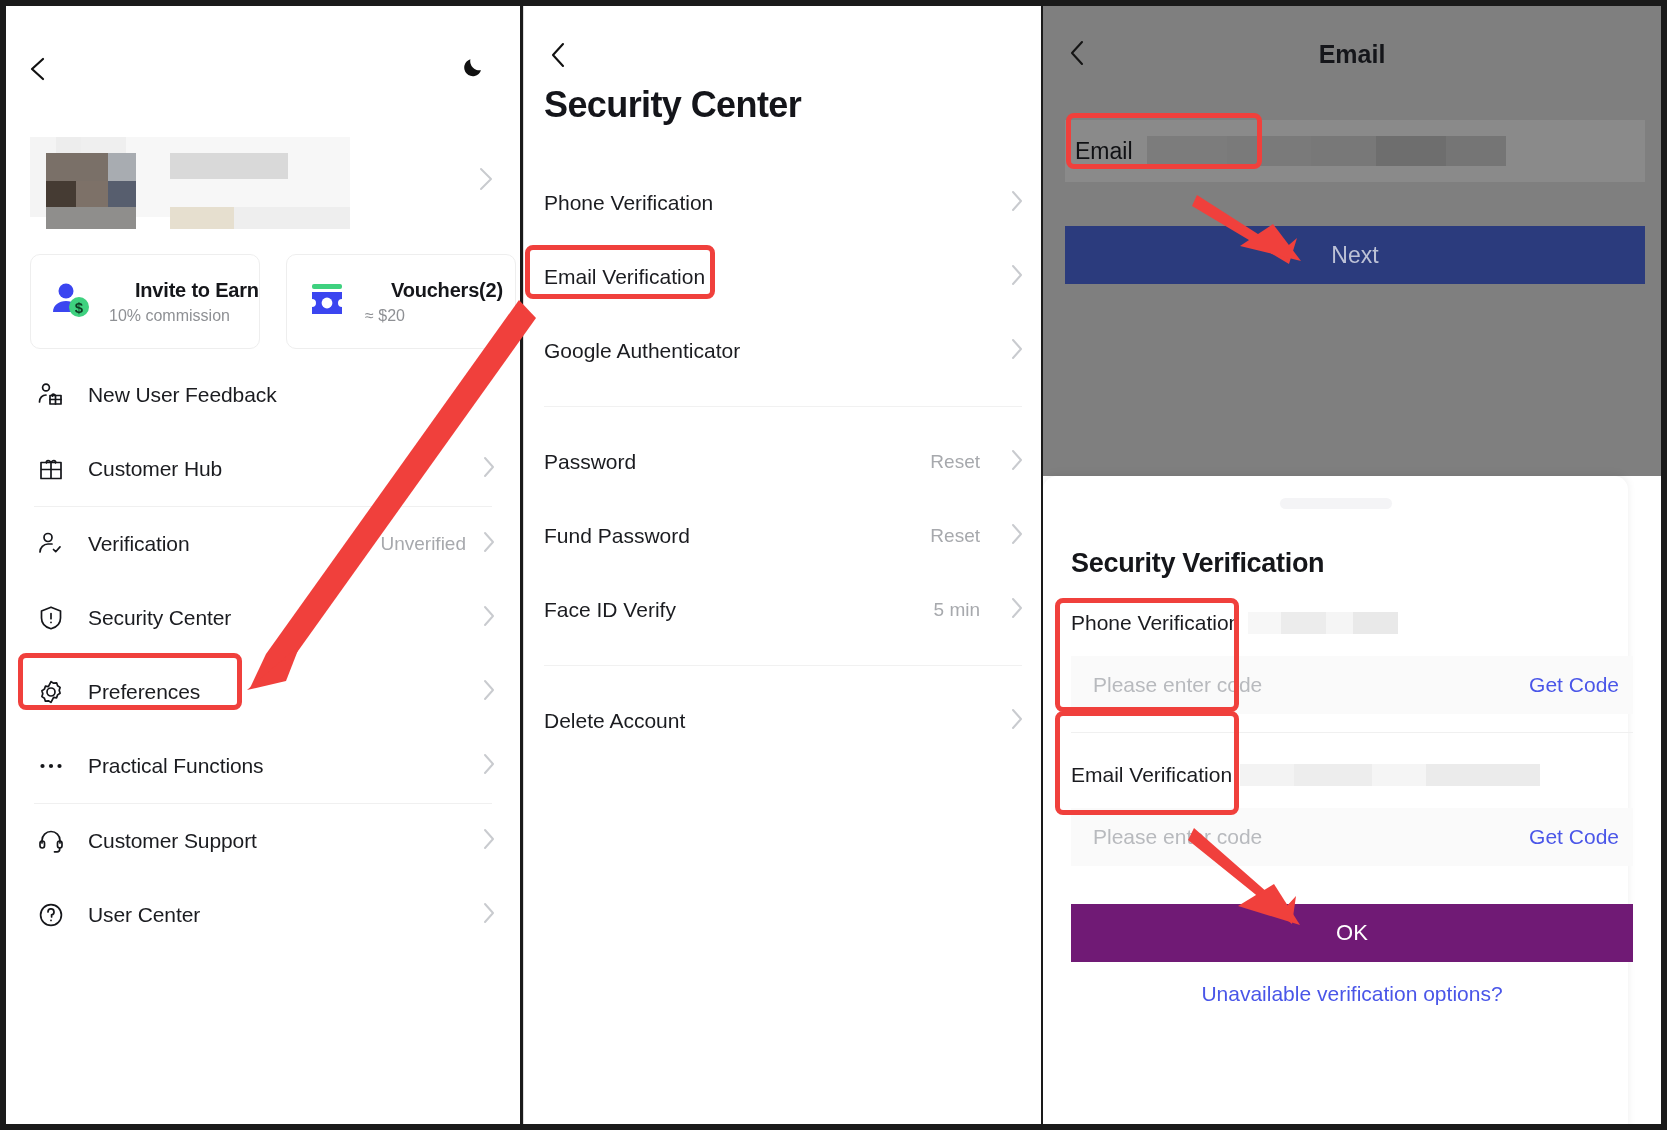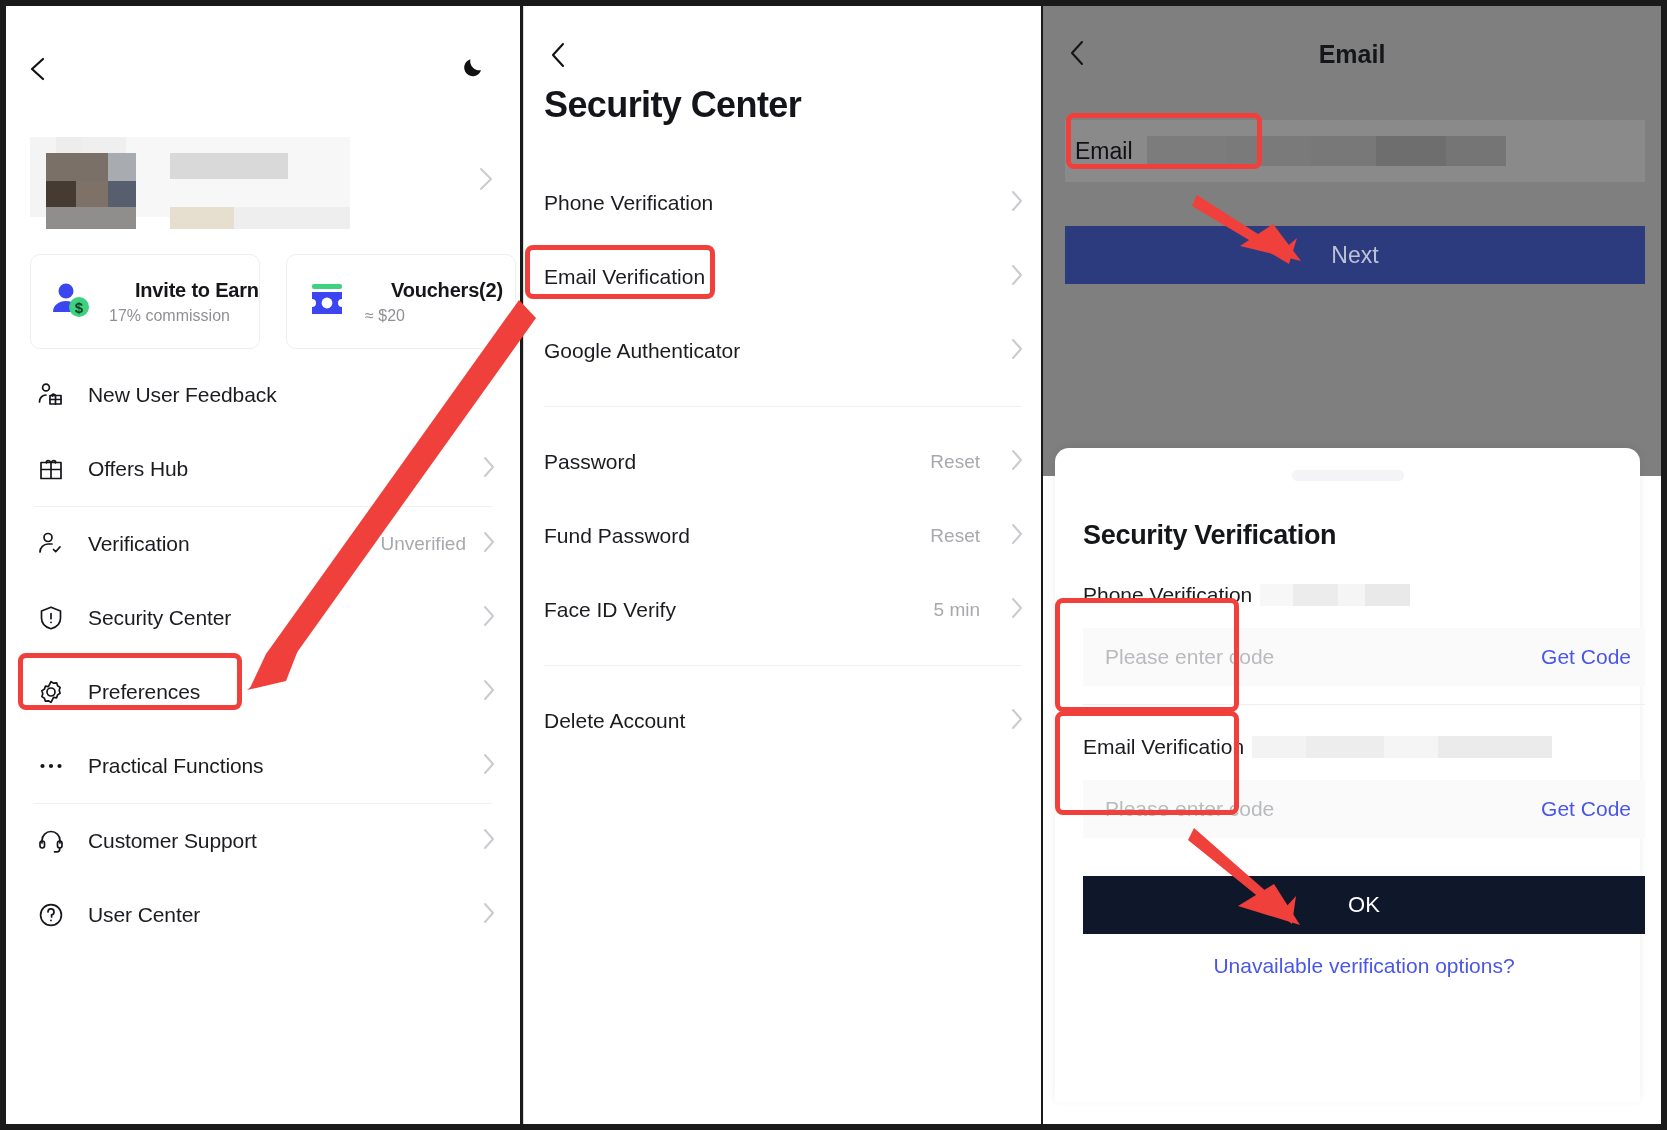--- a/index.html
+++ b/index.html
@@ -76,44 +76,43 @@
   .r-blur { height:30px; margin-left:14px; flex:1;
      background: linear-gradient(90deg,#7c7c7c 0 16%, #7a7a7a 16% 33%, #787878 33% 46%,
        #6e6e6e 46% 60%, #757575 60% 72%, #8a8a8a 72% 100%); }
   .r-next {
     position:absolute; left:22px; top:220px; width:580px; height:58px;
     background:#2b3b7d; color:#bdc2d6; font-size:23px;
     display:flex; align-items:center; justify-content:center;
   }
 
   .sheet {
-    position:absolute; left:0; top:442px; width:585px; height:654px;
+    position:absolute; left:0; top:470px; width:585px; height:654px;
     background:#fff; border-top-left-radius:14px; border-top-right-radius:14px;
     box-shadow:0 -2px 8px rgba(0,0,0,.07);
-    margin-left:12px;
   }
   .sheet-handle { position:absolute; left:50%; transform:translateX(-50%); top:22px;
      width:112px; height:11px; background:#f4f4f6; border-radius:6px; }
   .sheet-title { position:absolute; left:28px; top:72px; font-size:27px; font-weight:700; color:#15161a; letter-spacing:-0.3px; }
   .vblock { position:absolute; left:28px; width:562px; }
   .vlabel-row { display:flex; align-items:center; height:42px; }
   .vlabel { font-size:21px; color:#1b1c20; }
   .vmask { height:22px; margin-left:8px; }
   .vmask.phone { width:150px; background:linear-gradient(90deg,#f7f7f7 0 22%, #ececec 22% 52%, #f5f5f5 52% 70%, #e9e9e9 70% 100%); }
   .vmask.email { width:300px; background:linear-gradient(90deg,#f3f3f3 0 18%, #ededed 18% 44%, #f5f5f5 44% 62%, #ebebeb 62% 100%); }
   .code-row {
     margin-top:12px; height:58px; background:#fafafa;
     display:flex; align-items:center; padding:0 14px 0 22px;
   }
   .code-ph { font-size:21px; color:#b8babe; }
   .get-code { margin-left:auto; font-size:21px; color:#4a56e8; }
   .v-divider { height:1px; background:#f0f0f0; margin-top:18px; }
   .ok-btn {
     position:absolute; left:28px; top:428px; width:562px; height:58px;
-    background:#0f172a; color:#ffffff; font-size:22px;
+    background:#701a75; color:#ffffff; font-size:22px;
     display:flex; align-items:center; justify-content:center;
   }
   .unavail {
     position:absolute; left:0; top:506px; width:618px; text-align:center;
     font-size:21px; color:#4a56e8;
   }
 
   
   .hl { position:absolute; border:5px solid #f0403c; border-radius:8px; pointer-events:none; }
   .arrow { position:absolute; pointer-events:none; }
@@ -160,21 +159,21 @@
         <span>
           <svg width="44" height="44" viewBox="0 0 44 44">
             <circle cx="17" cy="13" r="7.5" fill="#3b45f0"></circle>
             <path d="M4 34c0-7 6-11 13-11s13 4 13 11z" fill="#3b45f0"></path>
             <circle cx="30" cy="29" r="10" fill="#3ed17f"></circle>
             <text x="30" y="35" font-size="15" font-weight="bold" fill="#0c3a22" text-anchor="middle" font-family="Liberation Sans, sans-serif">$</text>
           </svg>
         </span>
         <span>
           <div class="card-txt-1">Invite to Earn</div>
-          <div class="card-txt-2">17% commission</div>
+          <div class="card-txt-2">10% commission</div>
         </span>
       </div>
       <div class="card">
         <span>
           <svg width="44" height="44" viewBox="0 0 44 44">
             <rect x="7" y="6" width="30" height="5" rx="2" fill="#3ed17f"></rect>
             <path d="M7 14h30v7a4 4 0 0 0 0 8v7H7v-7a4 4 0 0 0 0-8z" fill="#3b45f0"></path>
             <circle cx="22" cy="25" r="5.4" fill="#ffffff"></circle>
           </svg>
         </span>
@@ -202,21 +201,21 @@
       </div>
 
       <div class="menu-row">
         <span class="menu-ico">
           <svg width="28" height="28" viewBox="0 0 28 28" fill="none" stroke="#15161a" stroke-width="1.7" stroke-linejoin="round">
             <rect x="4" y="7.5" width="20" height="16"></rect>
               <path d="M14 7.5v16M4 14.5h20"></path>
             <path d="M14 7.5c-2.6-3.4-6.2-1.2-4 .9M14 7.5c2.6-3.4 6.2-1.2 4 .9"></path>
           </svg>
         </span>
-        <span class="menu-label">Offers Hub</span>
+        <span class="menu-label">Customer Hub</span>
         <span class="menu-right">
           <span class="chev">
             <svg width="18" height="24" viewBox="0 0 18 24">
                 <path d="M5 3 L13 12 L5 21" fill="none" stroke="currentColor" stroke-width="2" stroke-linecap="round" stroke-linejoin="round"></path>
               </svg>
           </span>
         </span>
       </div>
 
       <div class="menu-sep"></div>

